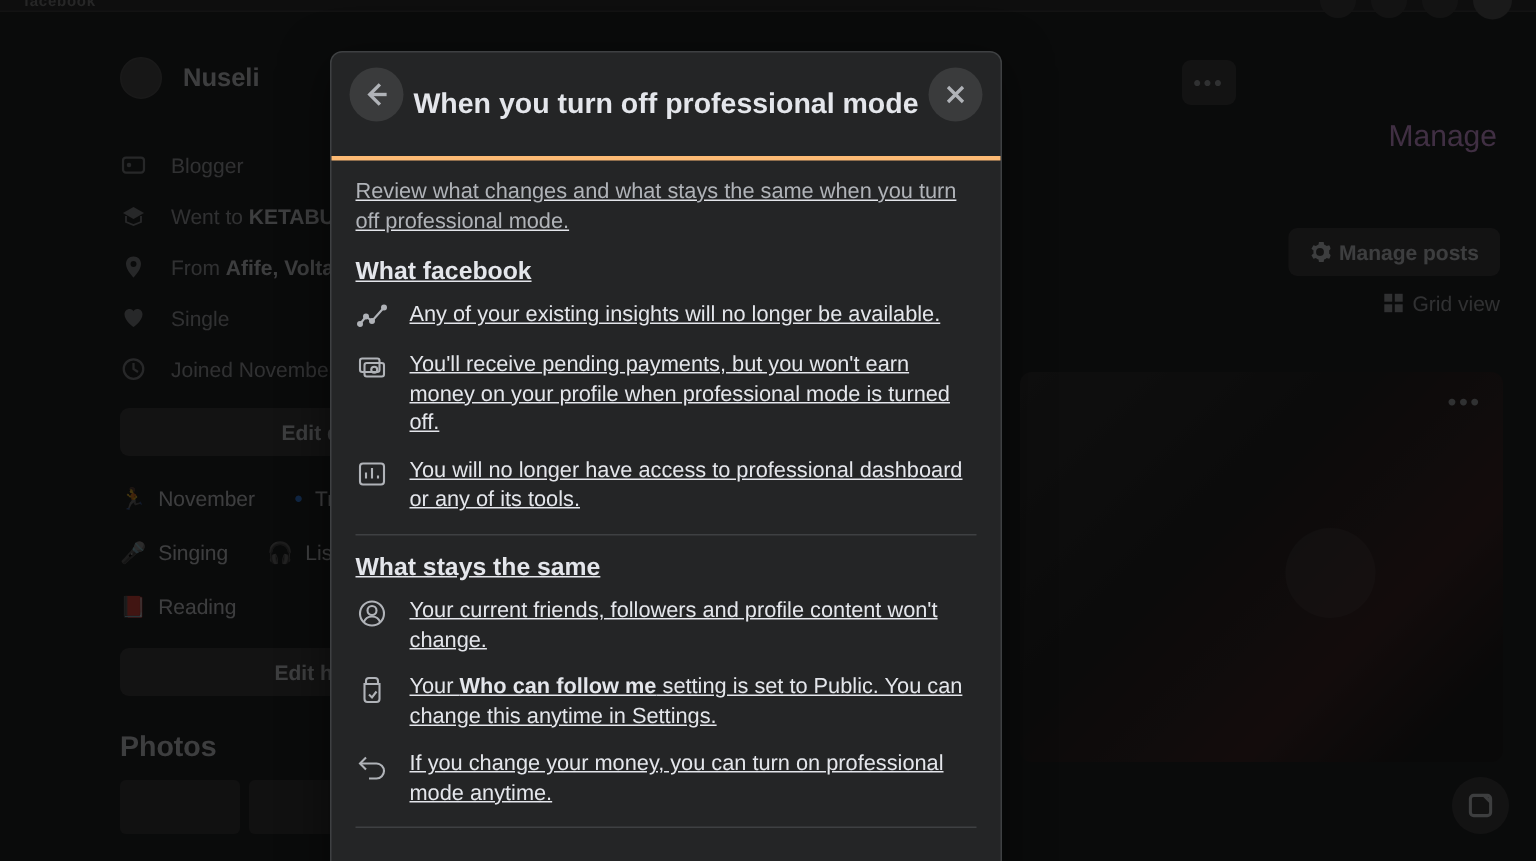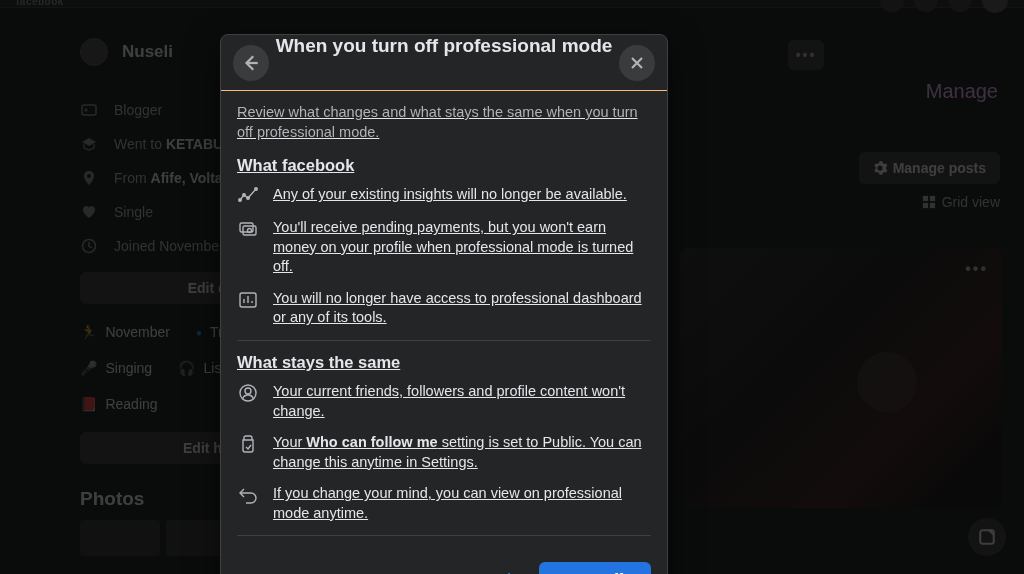--- a/index.html
+++ b/index.html
@@ -218,24 +218,24 @@
     width: 448px;
     background: #242526;
     border-radius: 8px;
     box-shadow: 0 8px 32px rgba(0,0,0,0.5);
     color: #e4e6eb;
     border: 1px solid #3e4042;
   }
   .modal-header {
     position: relative;
     display: flex;
-    align-items: flex-start;
+    align-items: center;
     justify-content: center;
-    height: 56px;
-    border-bottom: 1px solid #fdba74;
+    height: 72px;
+    border-bottom: 3px solid #fdba74;
   }
   .modal-title {
     font-size: 19px;
     font-weight: 700;
   }
   .icon-btn {
     position: absolute;
     top: 10px;
     width: 36px; height: 36px;
     border-radius: 50%;
@@ -536,21 +536,21 @@
         </span>
         <span><span>Your </span><strong>Who can follow me</strong><span> setting is set to Public. You can change this anytime in Settings.</span></span>
       </div>
       <div class="item">
         <span class="item-icon">
           <svg width="20" height="20" viewBox="0 0 20 20" fill="none" stroke="currentColor" stroke-width="1.4">
               <path d="M6 4 L2 8 L6 12"></path>
               <path d="M2 8 H13 A5 5 0 0 1 13 18 H8"></path>
             </svg>
         </span>
-        <span>If you change your mind, you can view on professional mode anytime.</span>
+        <span>If you change your money, you can turn on professional mode anytime.</span>
       </div>
       <hr>
     </div>
   </div>
 
   <div class="modal-footer">
     <button class="btn-secondary">Back</button>
     <button class="btn-primary">Turn off</button>
   </div>
 </div>

